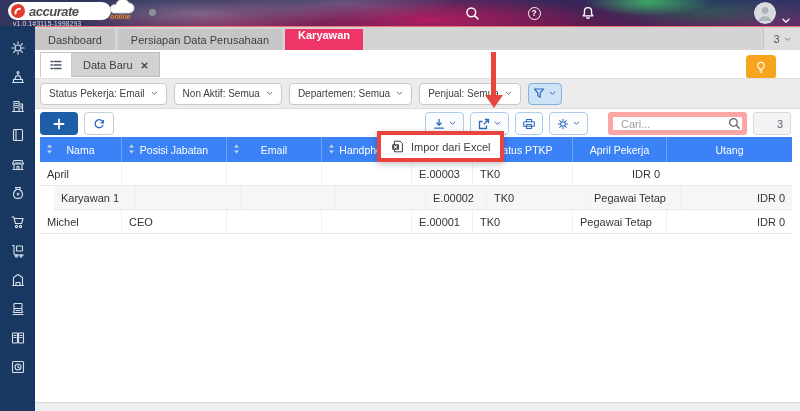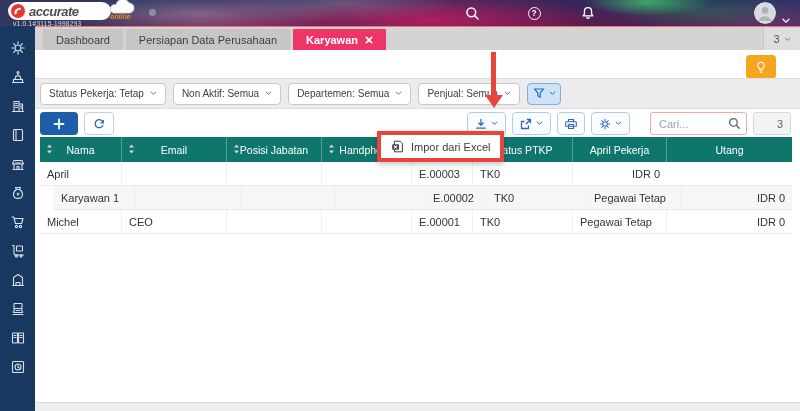--- a/index.html
+++ b/index.html
@@ -33,24 +33,24 @@
   .help-circle { width:13px; height:13px; border:1.3px solid #fff; border-radius:50%; color:#fff; font-size:8.5px;
     font-weight:700; display:flex; align-items:center; justify-content:center; }
   .company-block { position:absolute; right:52px; top:2px; text-align:right; line-height:1.1; }
   .company-name { font-size:12px; color:#fff; font-weight:600; white-space:nowrap; }
   .user-name { font-size:8.5px; color:#a9b2dd; }
   .avatar { position:absolute; right:24px; top:2px; width:22px; height:22px; border-radius:50%; overflow:hidden; }
   .h-chev { position:absolute; right:10px; top:10px; }
 
   
   .tabbar { position:absolute; left:35px; top:26px; right:0; height:24px; background:#d4d4d4;
-    border-top:1px solid #ee7272; display:flex; align-items:flex-end; padding-left:8px; gap:3px; }
+    border-top:1px solid #ee7272; display:flex; align-items:flex-end; gap:3px; }
   .tab { height:21px; padding:0 13px; display:flex; align-items:center; gap:7px; font-size:11px;
     color:#3c4043; background:#c6c6c6; cursor:pointer; border-radius:1px 1px 0 0; white-space:nowrap; }
-  .tab.active { background:#ee3568; color:#fff; font-weight:700; }
+  .tab.active { background:#ee3568; color:#fff; font-weight:700;flex-direction:column; }
   .tab-overflow { position:absolute; right:0; top:1px; bottom:0; width:37px; background:#dedede;
     border-left:1px solid #c6c6c6; display:flex; align-items:center; justify-content:center; gap:4px;
     font-size:11px; color:#555; cursor:pointer; }
 
   
   .sidebar { position:absolute; left:0; top:26px; width:35px; height:385px; background:#183862;
     display:flex; flex-direction:column; align-items:center; padding-top:13px; gap:12px; }
   .side-item { width:17px; height:17px; display:flex; align-items:center; justify-content:center; cursor:pointer; opacity:.93; }
   .side-item svg { stroke:#e9edf4; fill:none; stroke-width:1.1; stroke-linecap:round; stroke-linejoin:round; }
 
@@ -78,31 +78,31 @@
   .toolbar { position:absolute; left:0; right:0; top:60px; height:27px; display:flex; align-items:center;
     padding:0 9px 0 5px; gap:6px; background:#fff; }
   .btn-add { width:38px; height:23px; background:#1e5da8; border:none; border-radius:4px; cursor:pointer;
     display:flex; align-items:center; justify-content:center; }
   .btn-refresh { width:30px; height:23px; background:#fff; border:1px solid #c9cdd2; border-radius:4px;
     cursor:pointer; display:flex; align-items:center; justify-content:center; }
   .tool-right { margin-left:auto; display:flex; align-items:center; gap:6px; }
   .ibtn { height:23px; background:#fbfcfe; border:1px solid #aecdec; border-radius:4px; padding:0 7px;
     display:flex; align-items:center; justify-content:center; gap:4px; cursor:pointer; color:#2a6bbf; }
   .search-wrap { position:relative; margin-left:14px; }
-  .search-input { width:97px; height:23px; border:1px solid #fca5a5; border-radius:3px; padding:0 24px 0 8px;
+  .search-input { width:139px; height:23px; border:5px solid #fca5a5; border-radius:3px; padding:0 24px 0 8px;
     font-size:11px; color:#3c4043; font-family:inherit; outline:none; }
   .search-input::placeholder { color:#9aa0a6; }
   .search-glass { position:absolute; right:6px; top:5px; pointer-events:none; }
   .count-box { width:38px; height:23px; background:#f1f3f4; border:1px solid #d7dadd; border-radius:3px;
     display:flex; align-items:center; justify-content:flex-end; padding-right:7px; font-size:11px; color:#5f6368; }
 
   
   .tbl { position:absolute; left:5px; right:8px; top:87px; font-size:11px; }
   .thead, .tr { display:grid; grid-template-columns:82px 105px 95px 90px 61px 100px 94px 1fr; }
-  .thead { background:#0f766e; color:#fff; height:25px; }
+  .thead { background:#3b82f6; color:#fff; height:25px; }
   .th { position:relative; display:flex; align-items:center; justify-content:center; font-size:10.5px;
     border-right:1px solid rgba(255,255,255,.28); cursor:pointer; }
   .th:last-child { border-right:none; }
   .sort { position:absolute; left:6px; top:7px; display:flex; }
   .tr { height:24px; border-bottom:1px solid #e9e9e9; cursor:pointer; }
   .tr.alt { background:#f6f6f6;margin-left:14px; }
   .td { display:flex; align-items:center; padding:0 7px; color:#333; border-right:1px solid #f0f0f0;
     white-space:nowrap; overflow:hidden; }
   .td:last-child { border-right:none; }
   .td.num { justify-content:flex-end; }
@@ -266,30 +266,45 @@
         <svg width="16" height="16" viewBox="0 0 16 16">
           <rect x="2.5" y="2.5" width="11" height="11" rx="1"></rect>
           <circle cx="8" cy="8" r="3"></circle>
           <path d="M8 6.5V8l1.2 1"></path>
         </svg>
       </div>
   </aside>
 
   <main class="content">
 
+    <div class="subtabs">
+      <div class="subtab-icon">
+        <svg width="14" height="14" viewBox="0 0 14 14">
+            <path d="M2 3.5h1.6M5.2 3.5H12M2 7h1.6M5.2 7H12M2 10.5h1.6M5.2 10.5H12" stroke="#4a5568" stroke-width="1.4" stroke-linecap="round"></path>
+          </svg>
+      </div>
+      <div class="subtab">
+        <span>Data Baru</span>
+        <span>
+          <svg width="7" height="7" viewBox="0 0 9 9">
+              <path d="M1.5 1.5l6 6M7.5 1.5l-6 6" stroke="#444" stroke-width="1.8" stroke-linecap="round"></path>
+            </svg>
+        </span>
+      </div>
+    </div>
 
     <button class="bulb-btn">
       <svg width="12" height="13" viewBox="0 0 12 13">
           <path d="M6 1.2a3.3 3.3 0 0 1 1.7 6.1c-.3.2-.6.6-.6 1H4.9c0-.4-.3-.8-.6-1A3.3 3.3 0 0 1 6 1.2zM4.8 9.7h2.4M5.2 11.2h1.6" stroke="#fff" stroke-width="1.1" fill="none" stroke-linecap="round"></path>
         </svg>
     </button>
 
     <div class="filterband">
       <button class="chip">
-        <span>Status Pekerja: Tetap</span>
+        <span>Status Pekerja: Email</span>
         <svg class="chev" width="7" height="5" viewBox="0 0 8 6">
             <path d="M1 1l3 3 3-3" stroke="#6b7076" stroke-width="1.2" fill="none"></path>
           </svg>
       </button>
       <button class="chip">
         <span>Non Aktif: Semua</span>
         <svg class="chev" width="7" height="5" viewBox="0 0 8 6">
             <path d="M1 1l3 3 3-3" stroke="#6b7076" stroke-width="1.2" fill="none"></path>
           </svg>
       </button>
@@ -387,30 +402,30 @@
             </span>
           <span>Nama</span>
         </div>
         <div class="th">
           <span class="sort">
               <svg width="7" height="10" viewBox="0 0 7 10">
                 <path d="M3.5.5L6 3.5H1z" fill="#cdd6df"></path>
                 <path d="M3.5 9.5L1 6.5h5z" fill="#cdd6df"></path>
               </svg>
             </span>
-          <span>Email</span>
+          <span>Posisi Jabatan</span>
         </div>
         <div class="th">
           <span class="sort">
               <svg width="7" height="10" viewBox="0 0 7 10">
                 <path d="M3.5.5L6 3.5H1z" fill="#cdd6df"></path>
                 <path d="M3.5 9.5L1 6.5h5z" fill="#cdd6df"></path>
               </svg>
             </span>
-          <span>Posisi Jabatan</span>
+          <span>Email</span>
         </div>
         <div class="th">
           <span class="sort">
               <svg width="7" height="10" viewBox="0 0 7 10">
                 <path d="M3.5.5L6 3.5H1z" fill="#cdd6df"></path>
                 <path d="M3.5 9.5L1 6.5h5z" fill="#cdd6df"></path>
               </svg>
             </span>
           <span>Handphone</span>
         </div>

